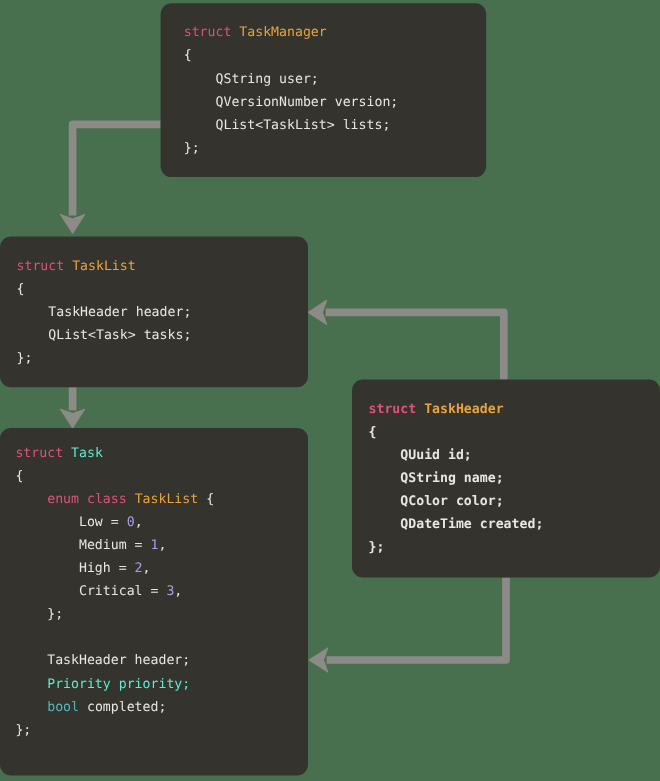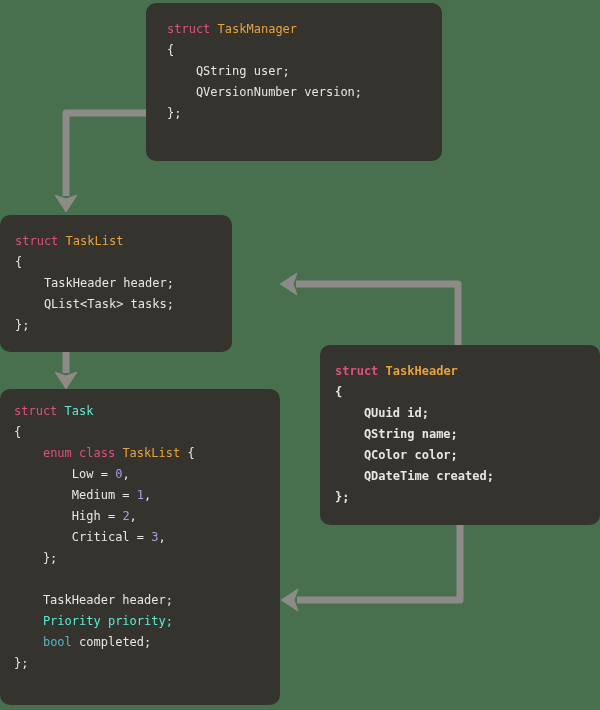--- a/index.html
+++ b/index.html
@@ -23,21 +23,21 @@
   }
   .code { font-size: 16px; }
   .code-line {
     white-space: pre;
     line-height: 21px;
     height: 21px;
     font-size: 12px;
     letter-spacing: 0px;
   }
   .box-taskmanager { left: 146px; top: 3px;   width: 296px; height: 158px; padding: 16px 10px 0 21px; }
-  .box-tasklist    { left: 0px;   top: 215px; width: 232px; height: 137px; padding: 16px 10px 0 15px; }
+  .box-tasklist    { left: 0px;   top: 215px; width: 280px; height: 137px; padding: 16px 10px 0 15px; }
   .box-taskheader  { left: 320px; top: 345px; width: 280px; height: 180px; padding: 16px 10px 0 15px; }
   .box-task        { left: 0px;   top: 389px; width: 280px; height: 316px; padding: 12px 10px 0 14px; }
   svg.connectors {
     position: absolute; left: 0; top: 0;
     width: 600px; height: 710px;
     pointer-events: none;
   }
 </style>
 </head>
 <body style="background: rgb(72, 112, 78);">
@@ -68,20 +68,21 @@
       </g>
     </g>
   </svg>
 
   <div class="struct-box box-taskmanager" style="background: rgb(52, 51, 45);">
     <div class="code">
         <div class="code-line"><span style="color: rgb(224, 80, 126);">struct </span><span style="color: rgb(233, 163, 61);">TaskManager</span></div>
         <div class="code-line"><span style="color: rgb(232, 230, 226);">{</span></div>
         <div class="code-line"><span style="color: rgb(232, 230, 226);">    QString user;</span></div>
         <div class="code-line"><span style="color: rgb(232, 230, 226);">    QVersionNumber version;</span></div>
+        <div class="code-line"><span style="color: rgb(232, 230, 226);">    QList&lt;TaskList&gt; lists;</span></div>
         <div class="code-line"><span style="color: rgb(232, 230, 226);">};</span></div>
       </div>
   </div>
 
   <div class="struct-box box-tasklist" style="background: rgb(52, 51, 45);">
     <div class="code">
         <div class="code-line"><span style="color: rgb(224, 80, 126);">struct </span><span style="color: rgb(233, 163, 61);">TaskList</span></div>
         <div class="code-line"><span style="color: rgb(232, 230, 226);">{</span></div>
         <div class="code-line"><span style="color: rgb(232, 230, 226);">    TaskHeader header;</span></div>
         <div class="code-line"><span style="color: rgb(232, 230, 226);">    QList&lt;Task&gt; tasks;</span></div>

